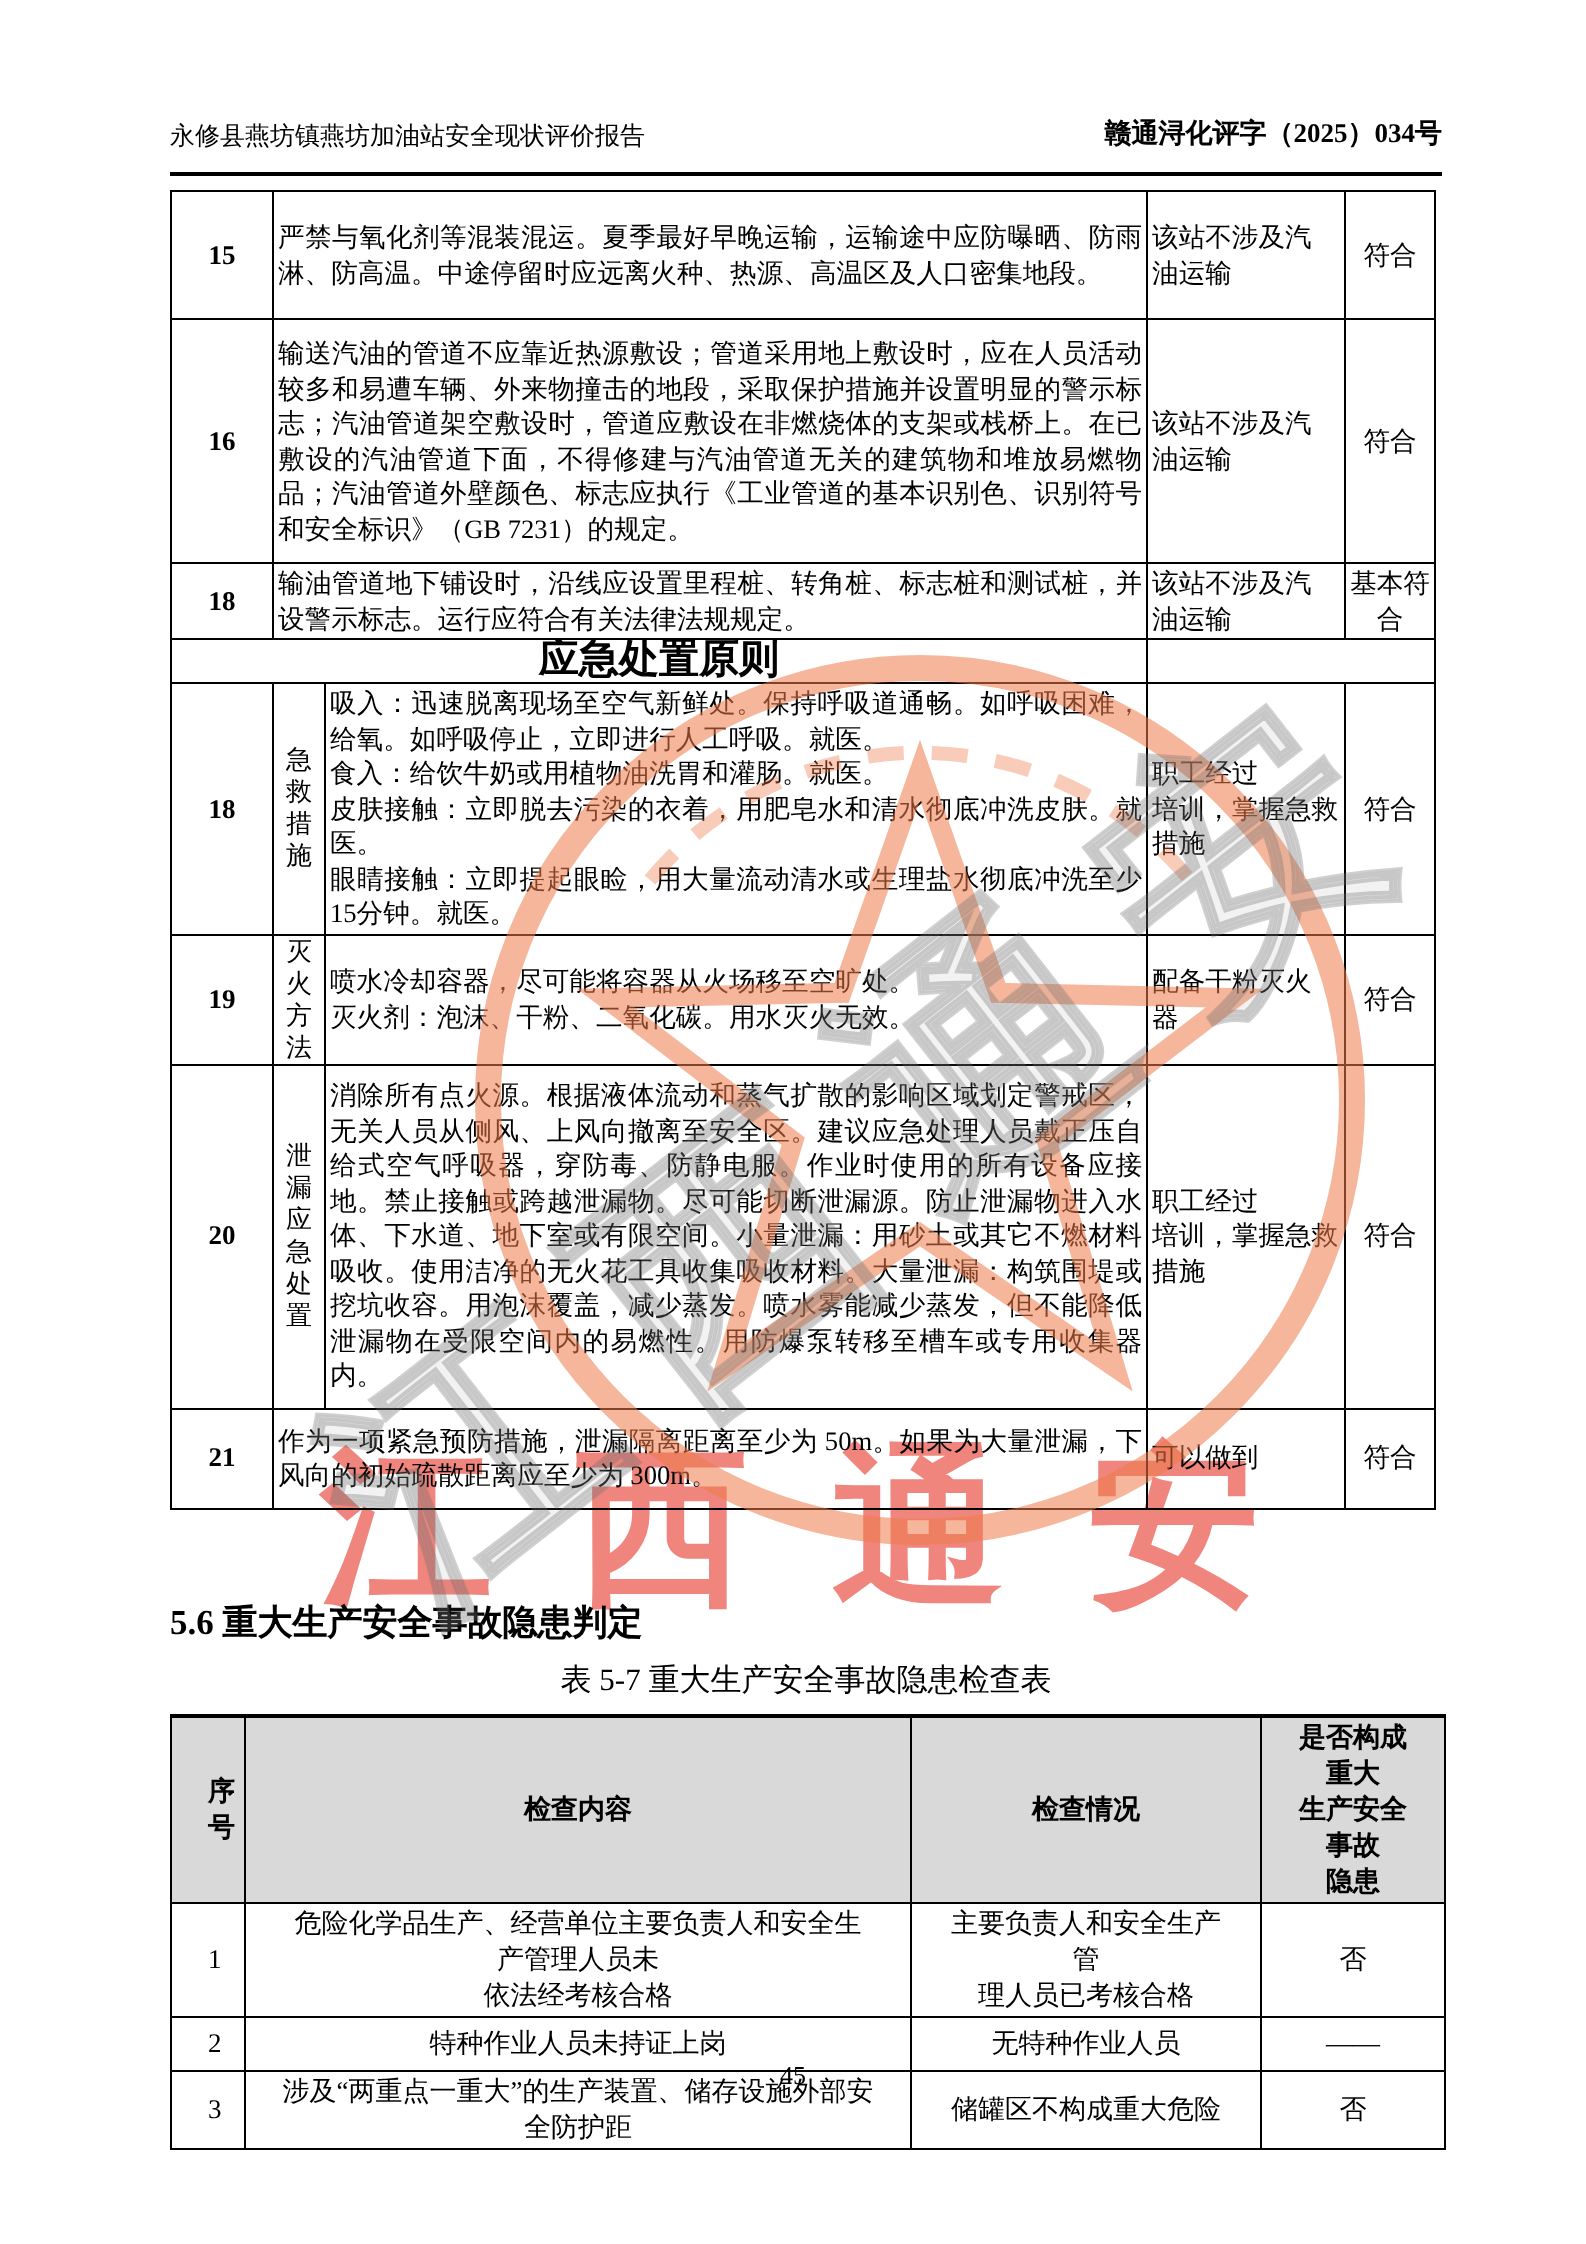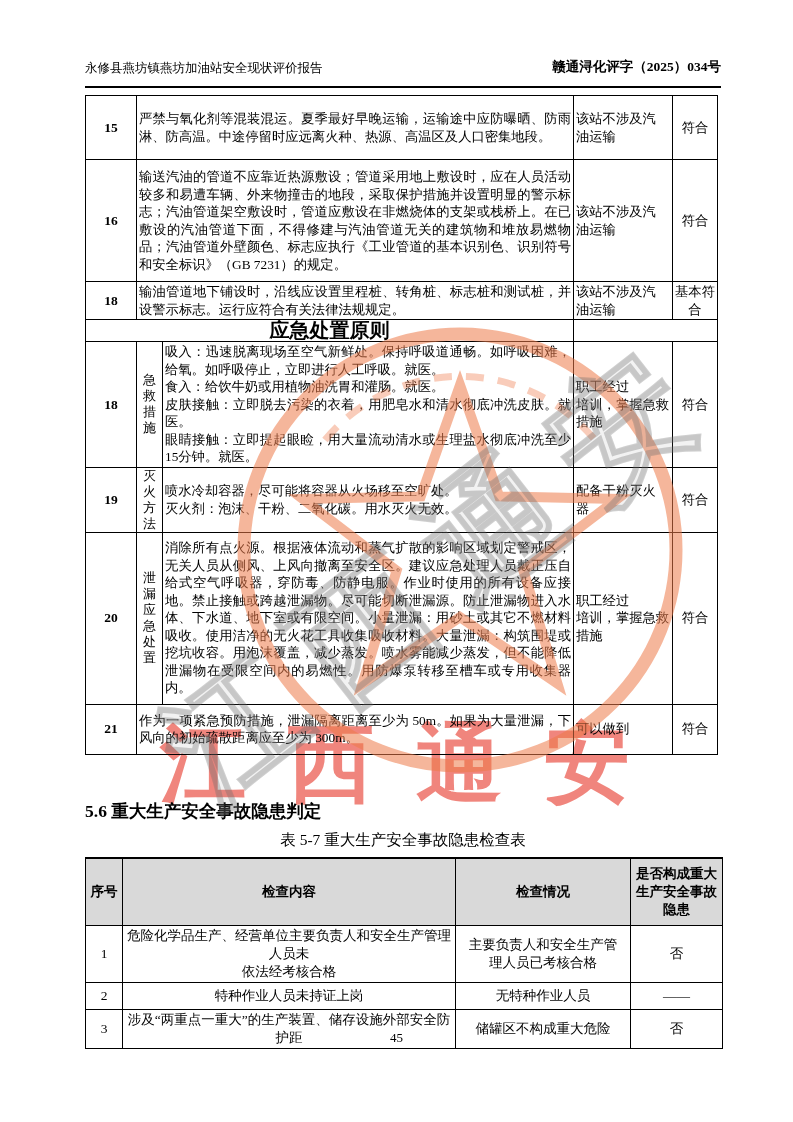--- a/index.html
+++ b/index.html
@@ -22,21 +22,21 @@
   .t1 { left:85px; top:95px; width:632px; font-size:13.3px; line-height:17.5px; }
   .t1 td { padding:1px 2px; }
   .t1 .no   { text-align:center; font-weight:bold; font-size:13.5px; }
   .t1 .lbl  { text-align:center; padding:0; font-size:13px; line-height:16px; }
   .t1 .cnt  { text-align:justify; text-align-last:left; white-space:pre-wrap; }
   .t1 .sit  { text-align:left; white-space:pre-wrap; font-size:13.3px; }
   .t1 .res  { text-align:center; }
   .t1 .secrow { text-align:center; font-weight:bold; font-size:20px; }
 
   .t2 { left:85px; top:857px; width:637px; font-size:13.5px; line-height:18px; border-top:2px solid #000; }
-  .t2 td, .t2 th { padding:1px 1px; }
+  .t2 td, .t2 th { padding:1px 18px; }
   .t2 th { background:#d9d9d9; font-weight:bold; text-align:center; white-space:pre-wrap; font-size:13.5px; }
   .t2 .no  { text-align:center; }
   .t2 .cnt { text-align:center; white-space:pre-wrap; }
   .t2 .sit { text-align:center; white-space:pre-wrap; }
   .t2 .res { text-align:center; }
 
   
   .para {
     left:85px; top:733px; width:636px; font-size:16.5px; line-height:29px;
     text-indent:2em; text-align:justify;

